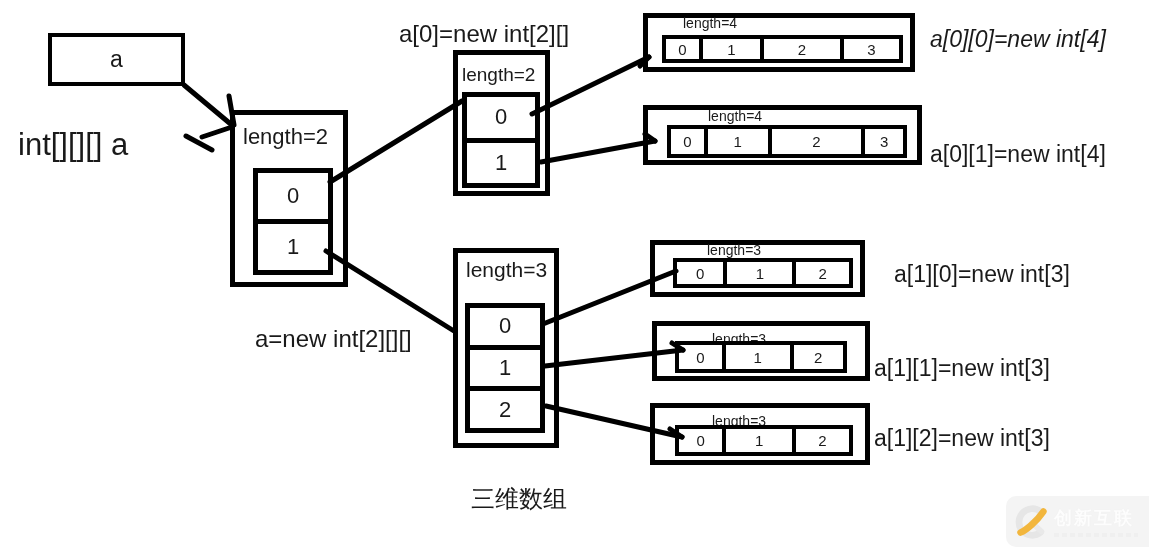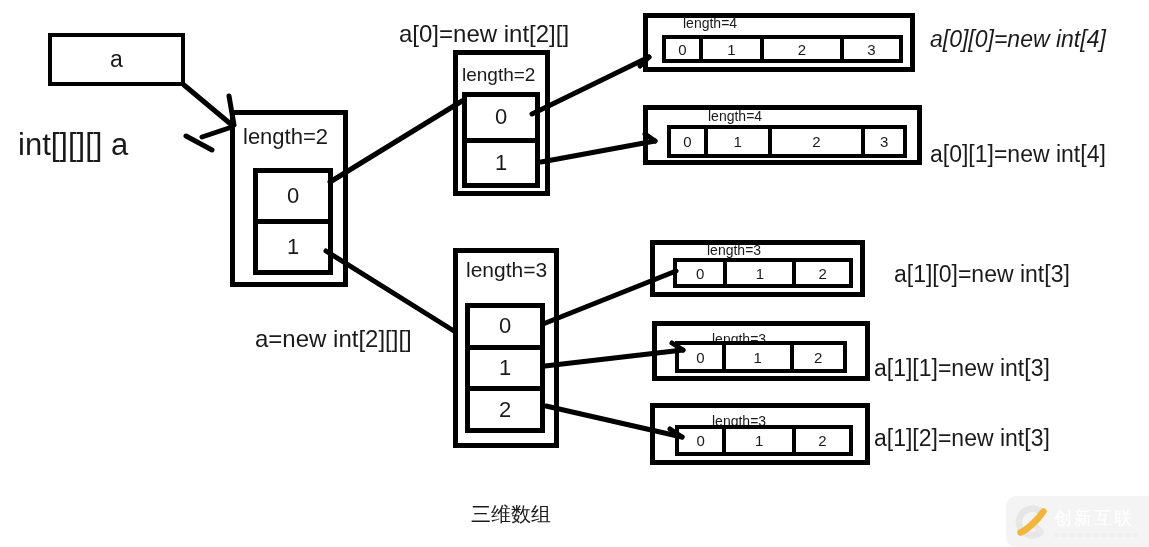--- a/index.html
+++ b/index.html
@@ -107,21 +107,21 @@
 
   <div class="obox" style="left:650px;top:403px;width:220px;height:62px;"></div>
   <span class="txt lenlabel-sm" style="left:712px;top:413px;">length=3</span>
   <div class="hcells" style="left:675px;top:425px;width:178px;height:31px;">
     <div class="cell" style="flex:40">0</div>
     <div class="cell" style="flex:60">1</div>
     <div class="cell" style="flex:49">2</div>
   </div>
   <span class="txt eq" style="left:874px;top:425px;">a[1][2]=new int[3]</span>
 
-  <span class="txt" style="left:471px;top:501px;font-size:20px;">三维数组</span>
+  <span class="txt" style="left:471px;top:483px;font-size:24px;">三维数组</span>
 
   <svg class="wires" width="1149" height="547" viewBox="0 0 1149 547">
     <path d="M184 85 L233 126"></path>
     <path d="M229 96 L234 125"></path>
     <path d="M202 137 L232 127"></path>
     <path d="M186 136 L212 150"></path>
     <path d="M330 182 L462 101"></path>
     <path d="M326 251 L454 331"></path>
     <path d="M532 114 L649 57"></path>
     <path d="M640 66 L649 57"></path>

